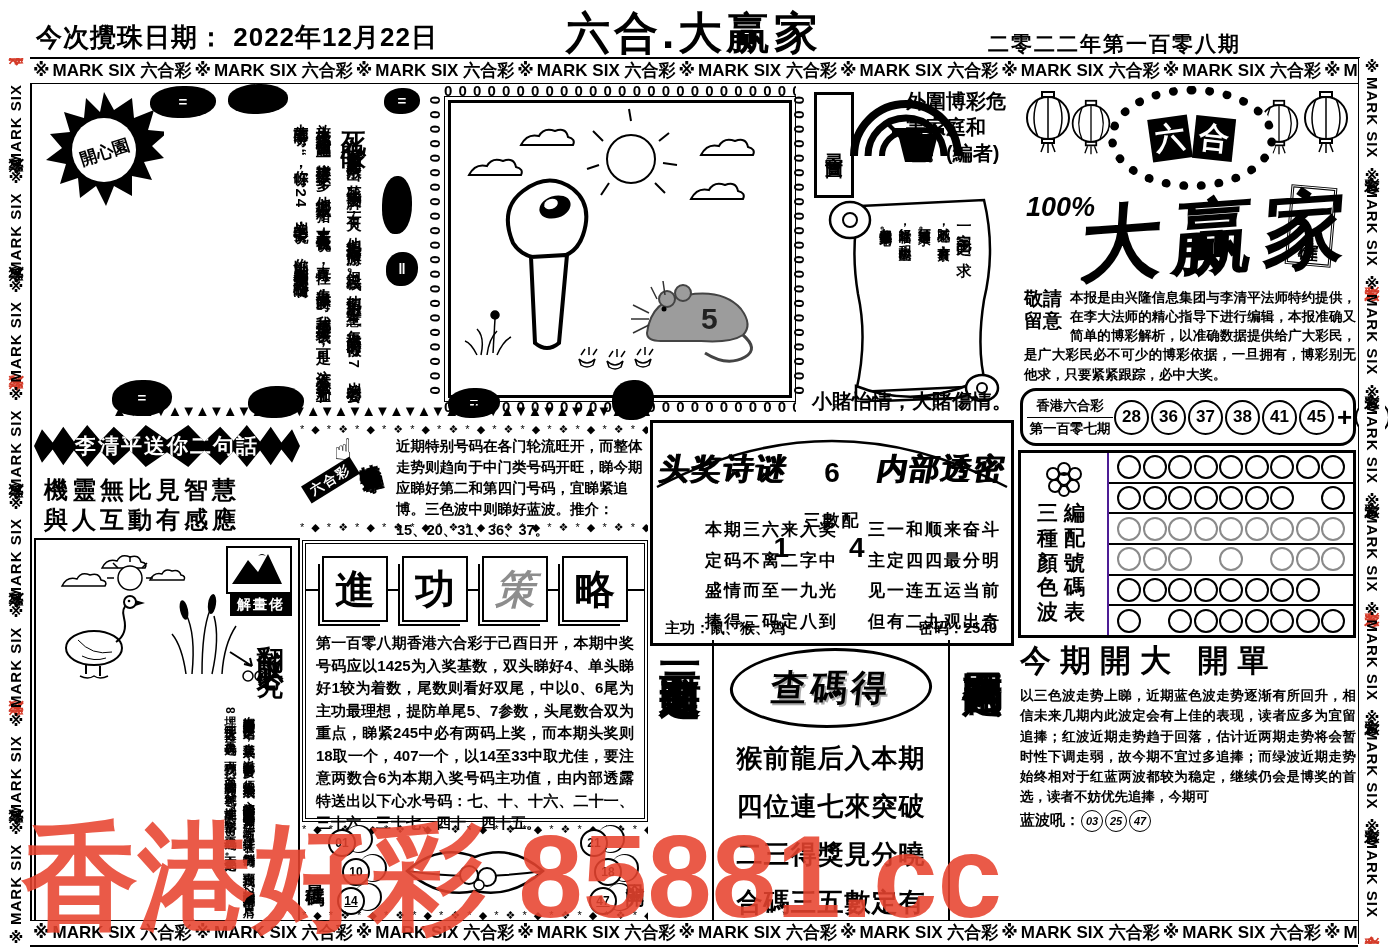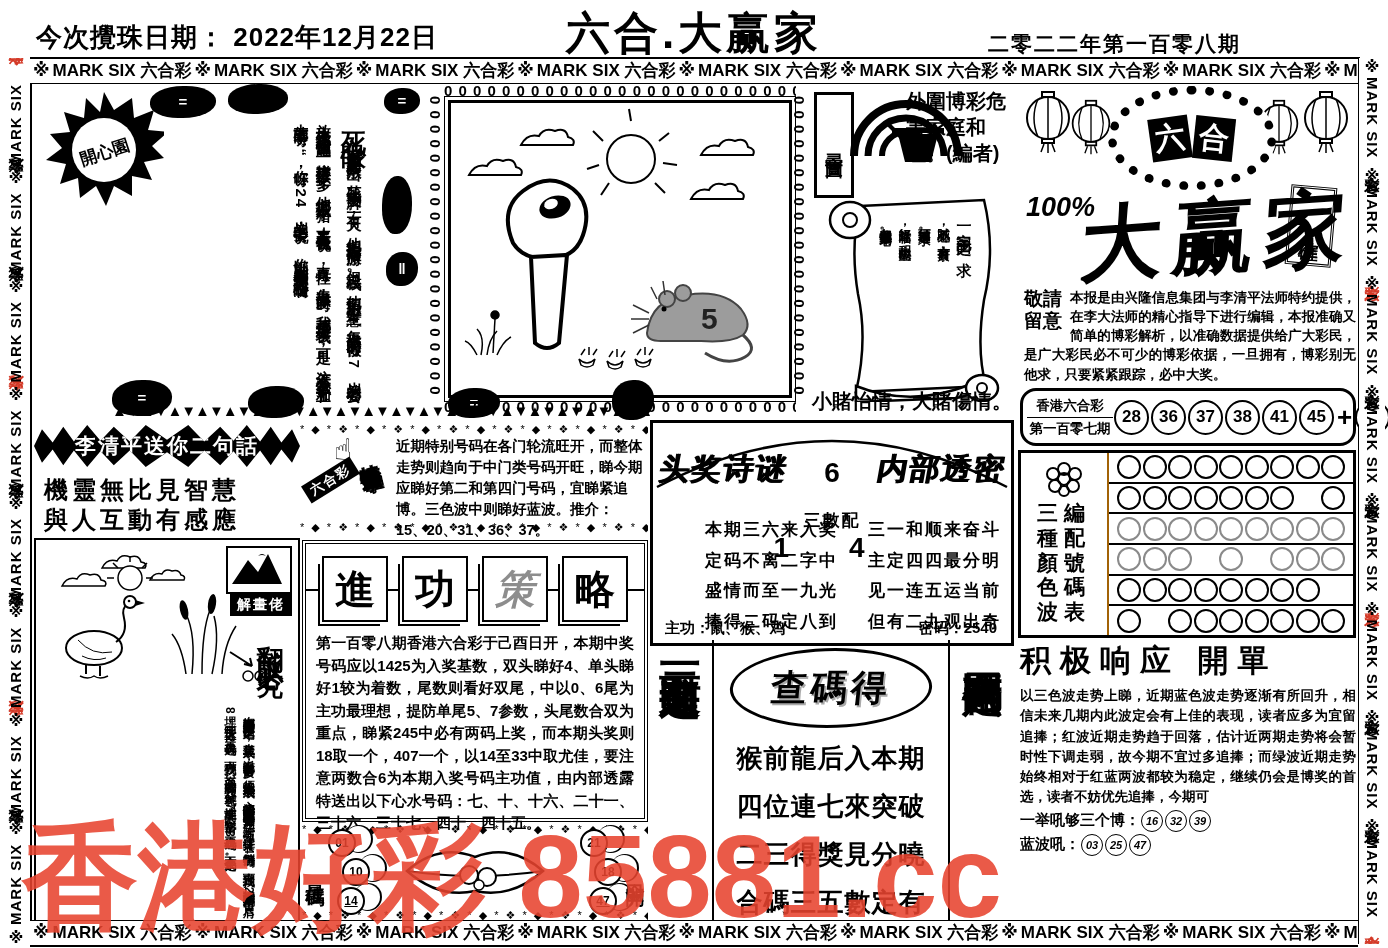--- a/index.html
+++ b/index.html
@@ -105,21 +105,21 @@
   #combo .cl{font-size:17px;font-weight:900;letter-spacing:2px;margin-top:20px;}
   #combo .c14{font-size:28px;font-weight:bold;letter-spacing:26px;}
   .poem-line{font-size:17px;font-weight:900;line-height:1.8;letter-spacing:2px;white-space:nowrap;margin-left:40px;}
   #poem-left{position:absolute;left:12px;top:92px;}
   #poem-right{position:absolute;right:10px;top:92px;}
   .poem-foot{position:absolute;font-size:15px;font-weight:900;top:196px;}
   #poem-footl{left:12px;} #poem-footr{right:14px;}
 
   
   #color-table{left:1018px;top:450px;width:338px;height:188px;border:3px solid #000;box-sizing:border-box;display:flex;}
-  #ct-left{width:86px;border-right:2px solid #a16207;flex:none;text-align:center;padding-top:4px;}
+  #ct-left{width:86px;border-right:2px solid #4c1d95;flex:none;text-align:center;padding-top:4px;}
   #ct-left .lbl{font-size:21px;font-weight:900;line-height:1.18;letter-spacing:6px;}
   #ct-rows{flex:1;display:flex;flex-direction:column;}
   .crow{flex:1;display:flex;align-items:center;justify-content:space-between;padding:0 8px;border-bottom:2px solid #000;}
   .crow:last-child{border-bottom:none;}
   .cc{width:20px;height:20px;border:2.5px solid #000;border-radius:50%;flex:none;}
   .crow.light .cc{border-color:#8a8a8a;}
   .cc.off{visibility:hidden;}
 
   
   #decode-box{left:34px;top:538px;width:266px;height:392px;border:2px solid #000;box-sizing:border-box;}
@@ -601,30 +601,22 @@
   <div>
       <div class="cp-line">猴前龍后入本期</div>
       <div class="cp-line">四位連七來突破</div>
       <div class="cp-line">二三得獎見分曉</div>
       <div class="cp-line">合碼三五數定有</div>
     </div>
 </div>
 <div class="abs" id="slogan-right">定四有六合碼開</div>
 
 <div class="abs" id="trend">
-  <div id="trend-title">积极响应 開單</div>
+  <div id="trend-title">今期開大 開單</div>
   <div id="trend-body">以三色波走势上睇，近期蓝色波走势逐渐有所回升，相信未来几期内此波定会有上佳的表现，读者应多为宜留追捧；红波近期走势趋于回落，估计近两期走势将会暂时性下调走弱，故今期不宜过多追捧；而绿波近期走势始终相对于红蓝两波都较为稳定，继续仍会是博奖的首选，读者不妨优先追捧，今期可</div>
-  <div class="pick-line">
-    <span>一举吼够三个博：</span>
-    <span style="display:inline-flex;">
-        <span class="ball-xs">16</span>
-        <span class="ball-xs">32</span>
-        <span class="ball-xs">39</span>
-      </span>
-  </div>
   <div class="pick-line">
     <span>蓝波吼：</span>
     <span style="display:inline-flex;">
         <span class="ball-xs">03</span>
         <span class="ball-xs">25</span>
         <span class="ball-xs">47</span>
       </span>
   </div>
 </div>
 

